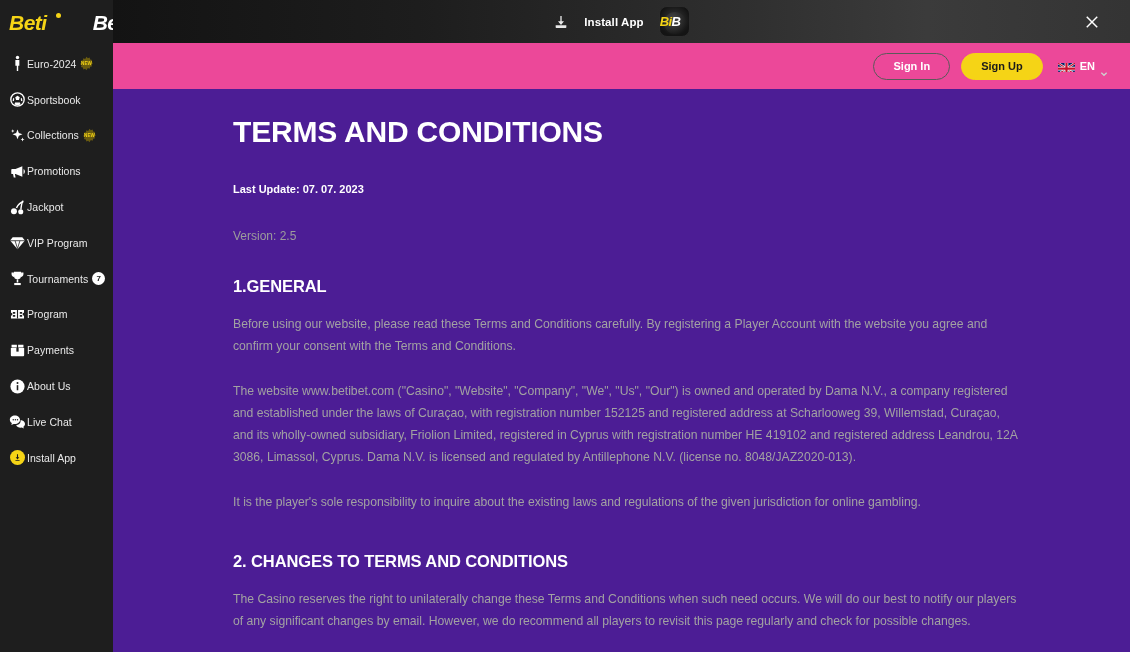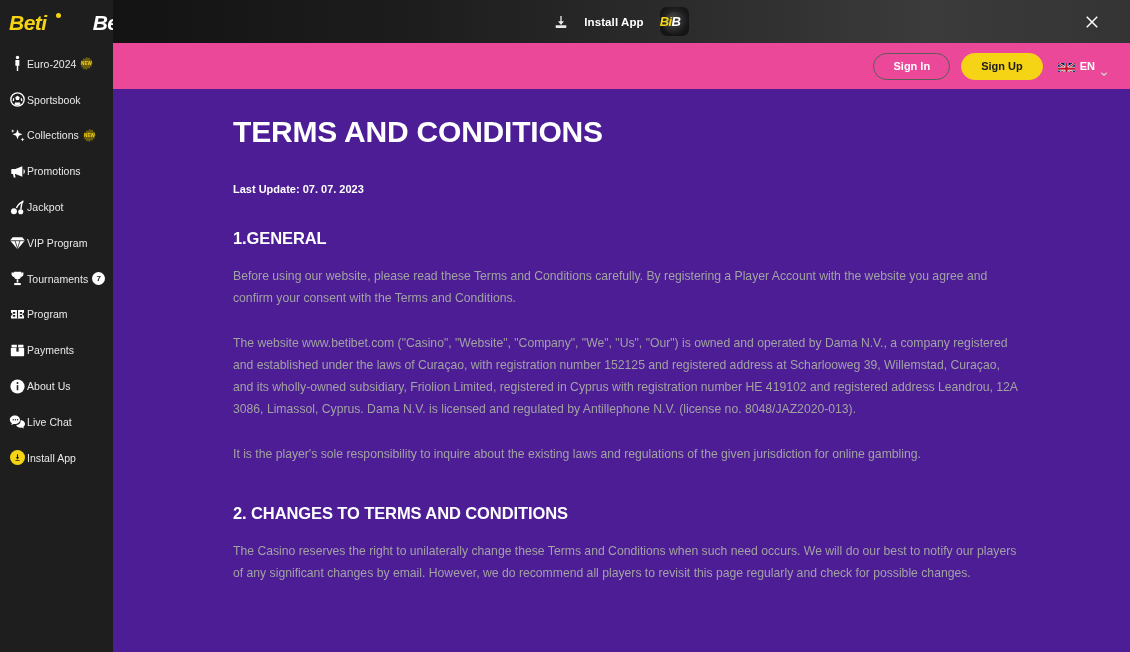--- a/index.html
+++ b/index.html
@@ -391,20 +391,21 @@
           <svg viewBox="0 0 12 12">
               <polyline points="2,4 6,8 10,4"></polyline>
             </svg>
         </span>
       </div>
     </div>
 
     <main id="content">
       <h1 id="page-title">TERMS AND CONDITIONS</h1>
       <div class="meta-bold">Last Update: 07. 07. 2023</div>
+      <div class="meta">Version: 2.5</div>
       <h2 class="sec-h">1.GENERAL</h2>
       <p class="para">Before using our website, please read these Terms and Conditions carefully. By registering a Player Account with the website you agree and confirm your consent with the Terms and Conditions.</p>
       <p class="para">The website www.betibet.com ("Casino", "Website", "Company", "We", "Us", "Our") is owned and operated by Dama N.V., a company registered and established under the laws of Curaçao, with registration number 152125 and registered address at Scharlooweg 39, Willemstad, Curaçao, and its wholly-owned subsidiary, Friolion Limited, registered in Cyprus with registration number HE 419102 and registered address Leandrou, 12A 3086, Limassol, Cyprus. Dama N.V. is licensed and regulated by Antillephone N.V. (license no. 8048/JAZ2020-013).</p>
       <p class="para">It is the player's sole responsibility to inquire about the existing laws and regulations of the given jurisdiction for online gambling.</p>
       <h2 class="sec-h second">2. CHANGES TO TERMS AND CONDITIONS</h2>
       <p class="para">The Casino reserves the right to unilaterally change these Terms and Conditions when such need occurs. We will do our best to notify our players of any significant changes by email. However, we do recommend all players to revisit this page regularly and check for possible changes.</p>
     </main>
 
   </div>
 </div>

